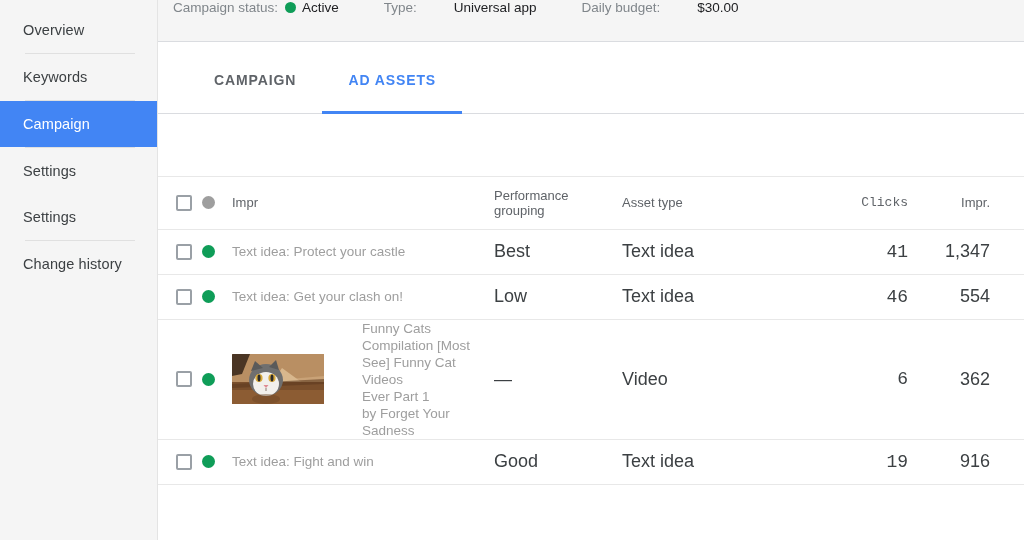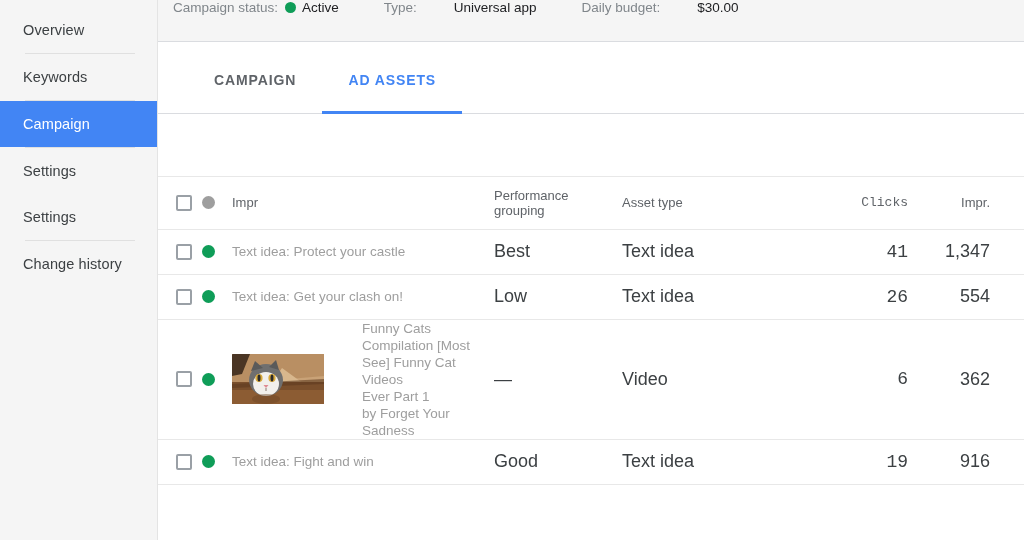--- a/index.html
+++ b/index.html
@@ -230,21 +230,21 @@
         <tr class="r-text">
           <td class="c-chk">
             <div class="chk"></div>
           </td>
           <td class="c-dot">
             <div class="row-dot"></div>
           </td>
           <td class="c-asset">Text idea: Get your clash on!</td>
           <td class="c-perf">Low</td>
           <td class="c-type">Text idea</td>
-          <td class="c-clicks">26</td>
+          <td class="c-clicks">46</td>
           <td class="c-impr">554</td>
         </tr>
 
         <tr class="r-video">
           <td class="c-chk">
             <div class="chk"></div>
           </td>
           <td class="c-dot">
             <div class="row-dot"></div>
           </td>

